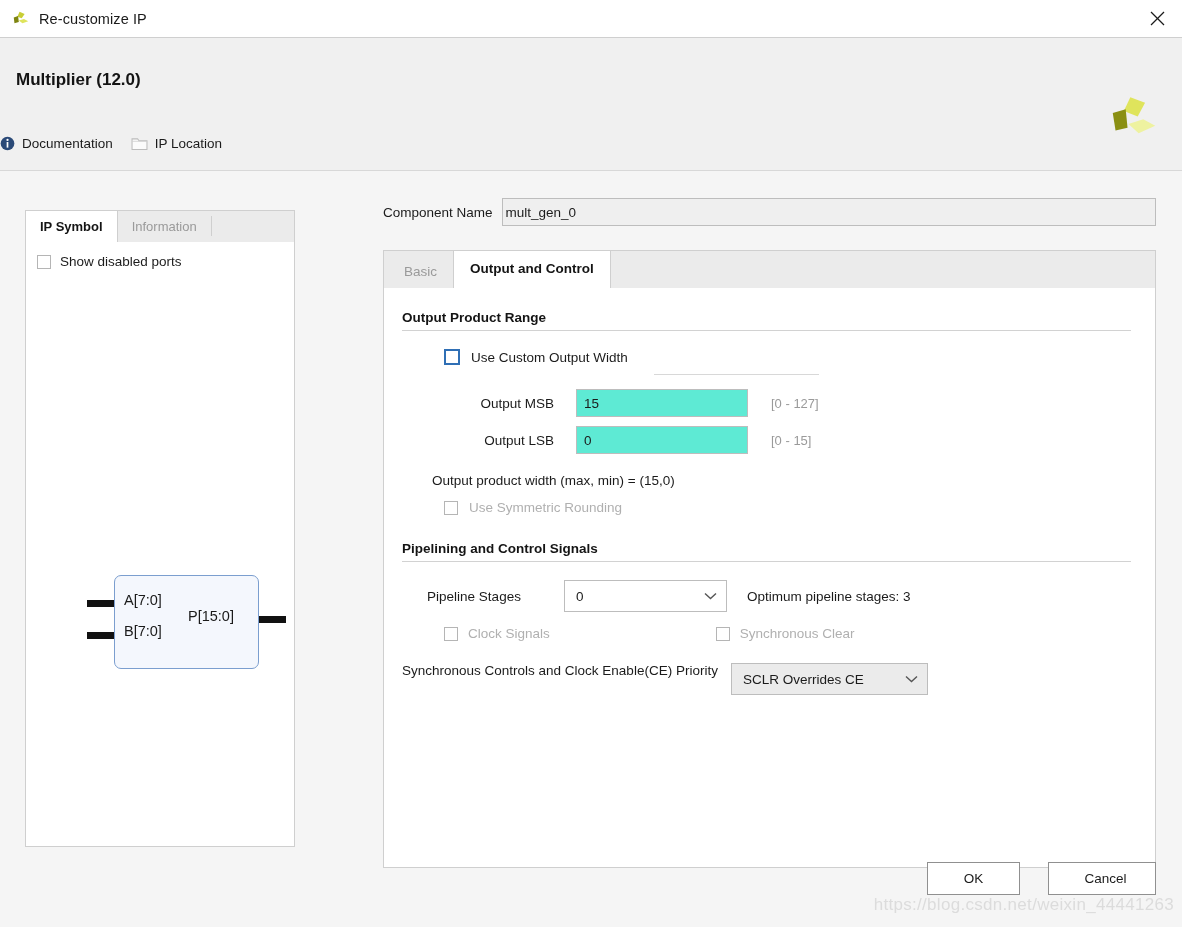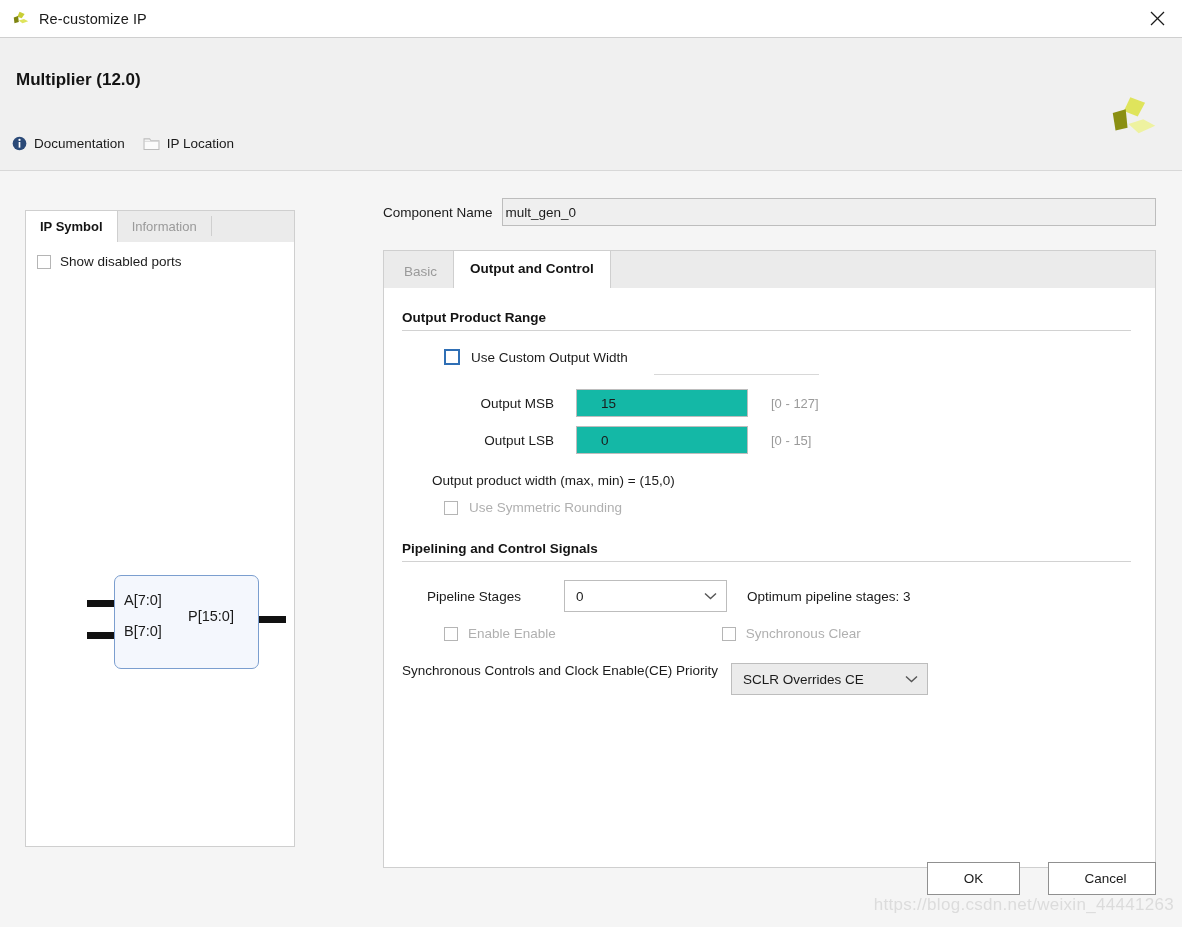--- a/index.html
+++ b/index.html
@@ -70,21 +70,21 @@
   }
   .header-logo {
     position: absolute;
     right: 24px;
     top: 57px;
     width: 48px;
     height: 45px;
   }
   .header-links {
     position: absolute;
-    left: 12px;
+    left: 0;
     top: 98px;
     display: flex;
     align-items: center;
     gap: 18px;
   }
   .hlink {
     display: flex;
     align-items: center;
     gap: 7px;
     cursor: pointer;
@@ -320,27 +320,27 @@
     width: 162px;
     text-align: right;
     padding-right: 10px;
     font-size: 13.5px;
     color: #1b1b1b;
     box-sizing: border-box;
   }
   .field-input {
     width: 172px;
     height: 28px;
-    background: #14b8a6;
+    background: #5eead4;
     border: 1px solid #bdbdbd;
     box-sizing: border-box;
     font-family: "Liberation Sans", sans-serif;
     font-size: 13.5px;
     color: #1b1b1b;
-    padding: 0 24px;
+    padding: 0 7px;
   }
   .field-range {
     margin-left: 11px;
     font-size: 13px;
     color: #9a9a9a;
   }
 
   .prodwidth {
     margin: 19px 0 12px 30px;
     font-size: 13.5px;
@@ -566,21 +566,21 @@
           <svg class="chev" viewBox="0 0 13 8">
             <polyline points="1,1.5 6.5,6.5 12,1.5" fill="none" stroke="#555555" stroke-width="1.4"></polyline>
           </svg>
         </div>
         <span class="optimum">Optimum pipeline stages: 3</span>
       </div>
 
       <div class="ctrl-cb-row">
         <div class="ctrl-cb">
           <span class="cbox"></span>
-          <span class="cb-label disabled">Enable Enable</span>
+          <span class="cb-label disabled">Clock Signals</span>
         </div>
         <div class="ctrl-cb second">
           <span class="cbox"></span>
           <span class="cb-label disabled">Synchronous Clear</span>
         </div>
       </div>
 
       <div class="priority-row">
         <span class="priority-label">Synchronous Controls and Clock Enable(CE) Priority</span>
         <div class="select-box priority">

